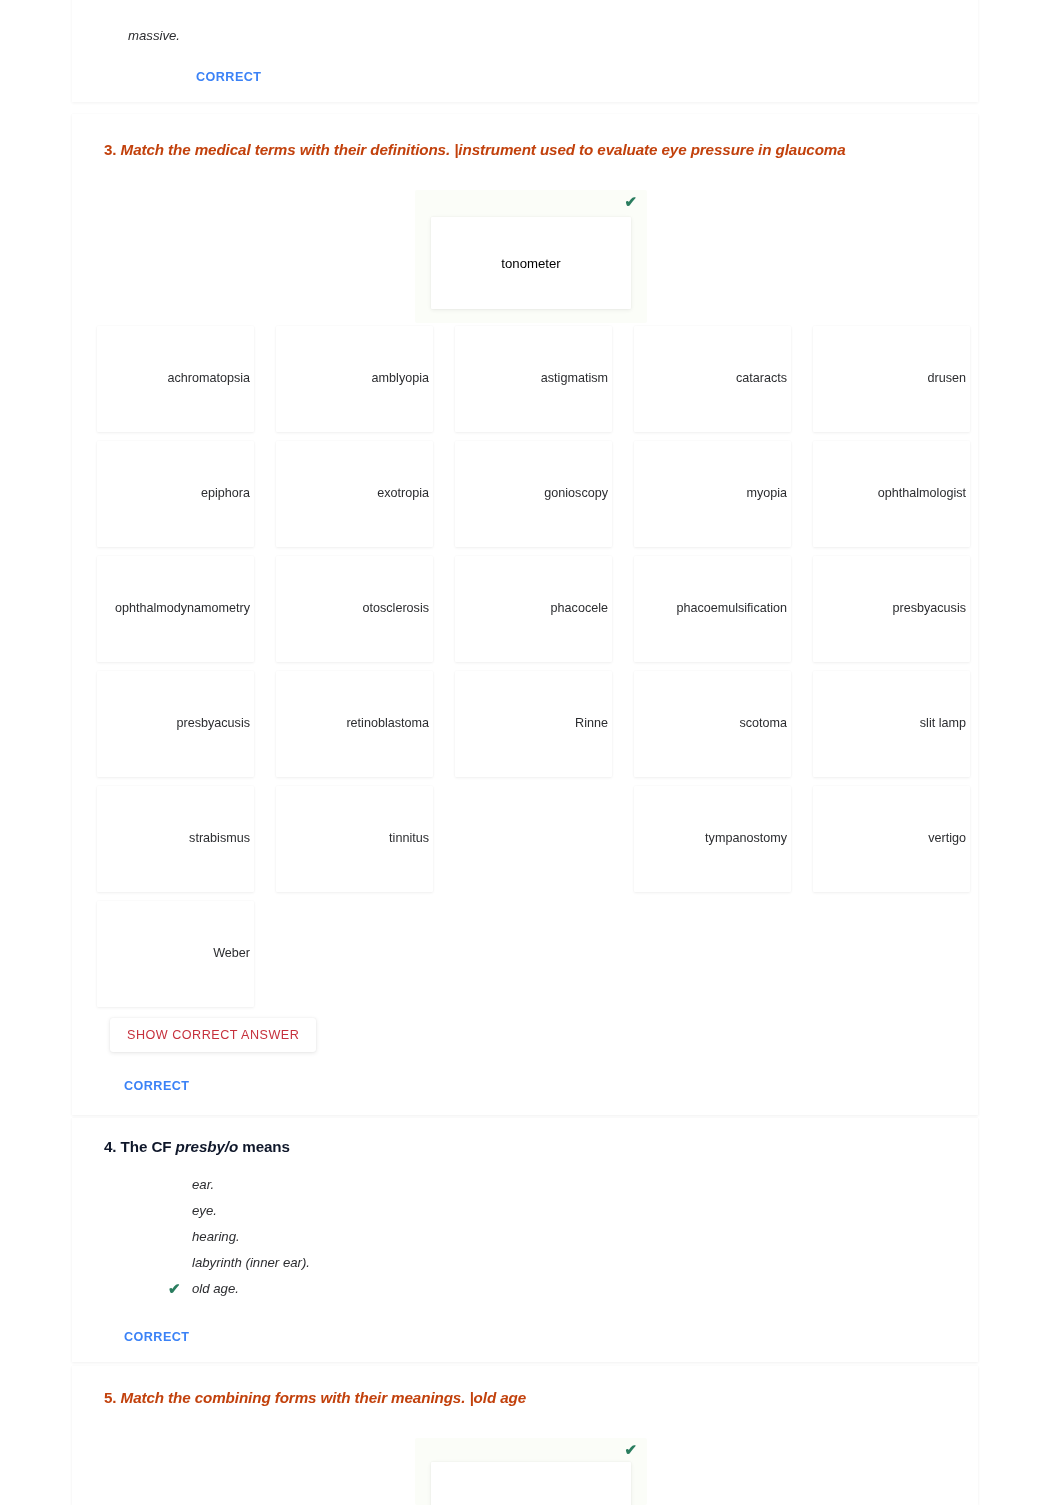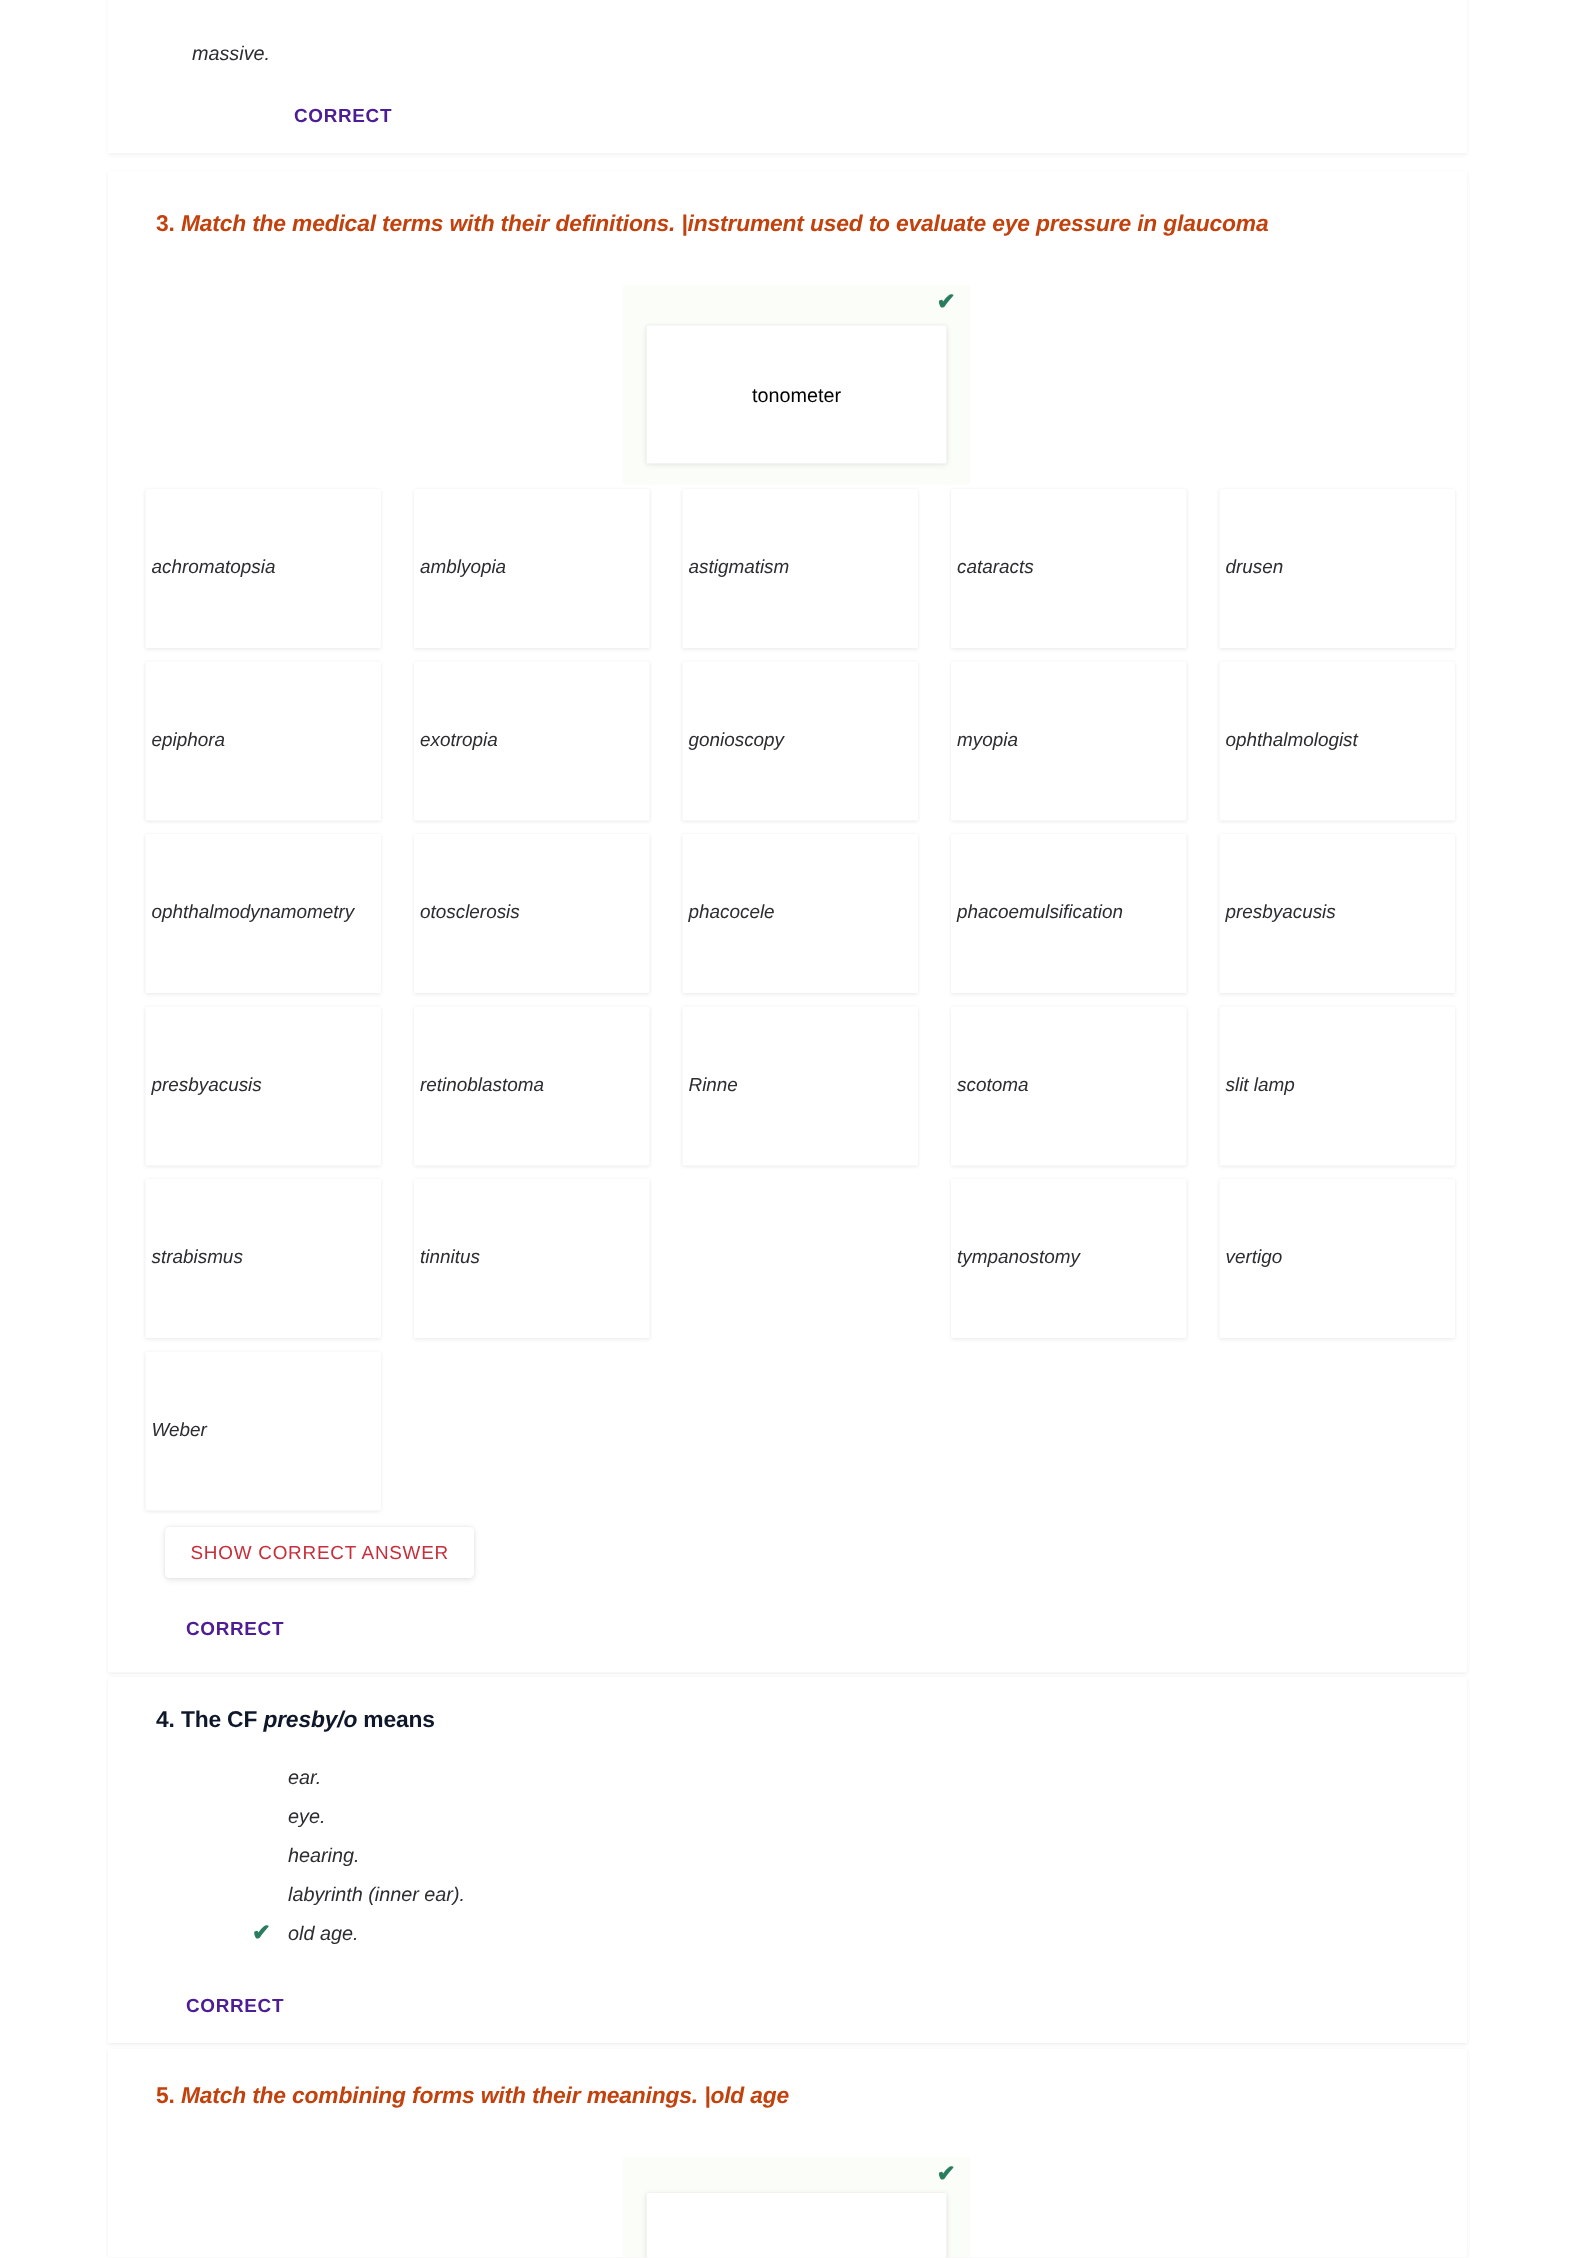--- a/index.html
+++ b/index.html
@@ -76,21 +76,21 @@
     color: #2a7d5f;
     font-size: 15px;
     font-weight: bold;
     font-style: normal;
   }
 
   
   .status-correct {
     font-size: 12.6px;
     font-weight: bold;
-    color: #4c1d95;
+    color: #3b82f6;
     letter-spacing: 0.45px;
   }
 
   
   .dropzone {
     position: absolute;
     background: #fbfdf8;
     border-radius: 2px;
   }
   .dropzone .zone-tick {
@@ -122,24 +122,23 @@
     column-gap: 22px;
     row-gap: 9px;
   }
   .tile {
     height: 106px;
     background: #ffffff;
     box-shadow: 0 1px 3px rgba(0,0,0,0.06), 0 0 2px rgba(0,0,0,0.035);
     border-radius: 1px;
     display: flex;
     align-items: center;
-    justify-content: flex-start;
+    justify-content: flex-end;
     text-align: center;
     font-size: 12.6px;
-    font-style: italic;
     color: #2c2d30;
     padding: 0 4px;
     box-sizing: border-box;
     line-height: 1.25;
   }
   .tile.empty {
     box-shadow: none;
     background: transparent;
   }
 

